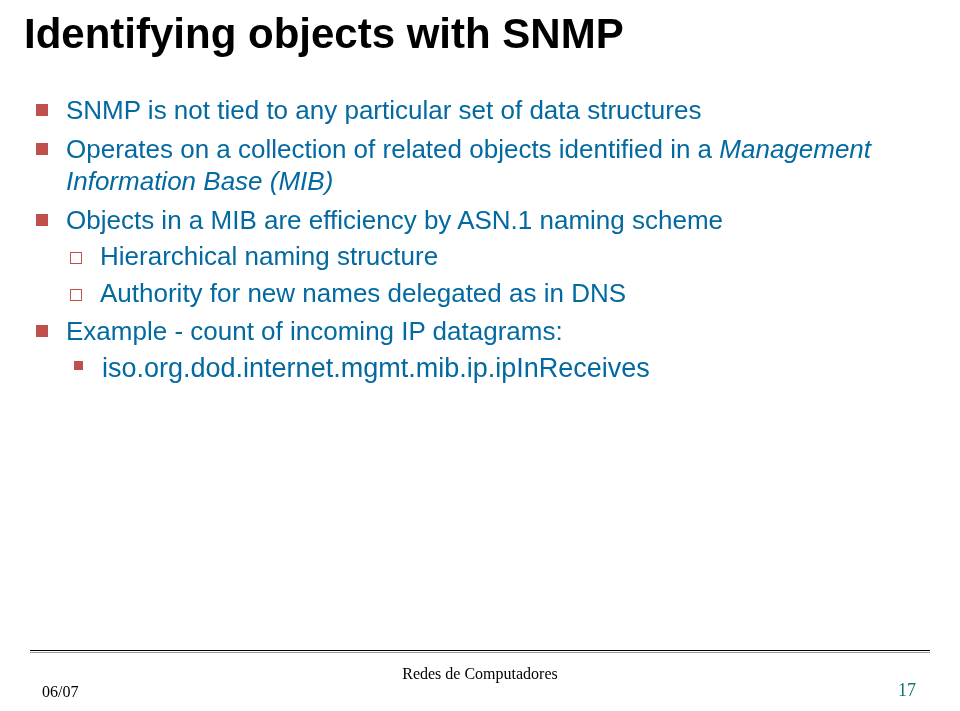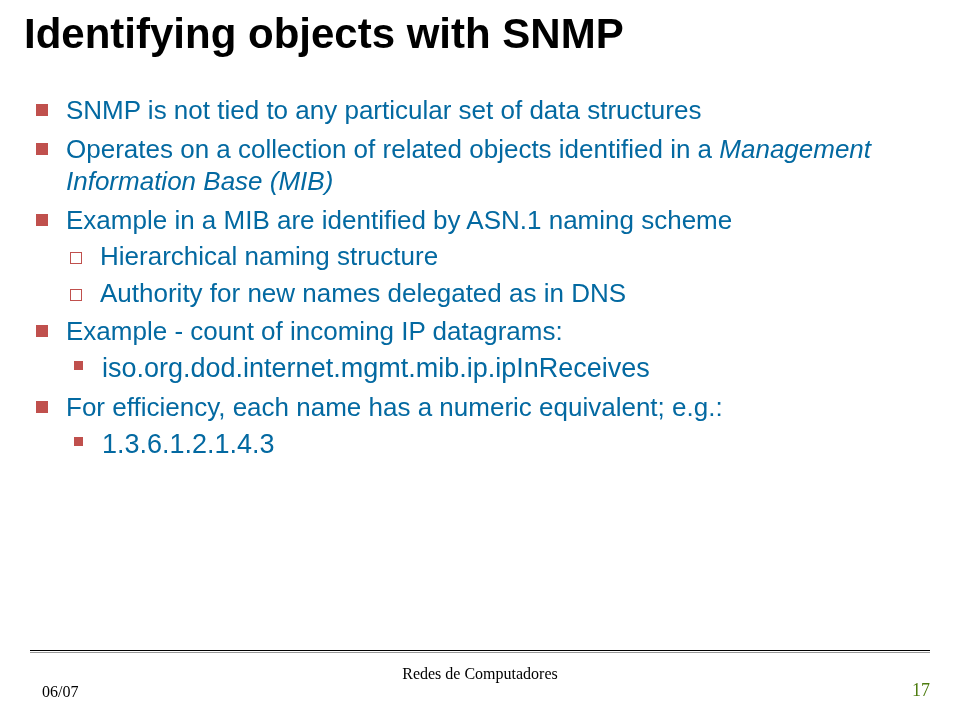--- a/index.html
+++ b/index.html
@@ -76,55 +76,49 @@
     bottom: 10px;
     left: 42px;
     font-family: Georgia, 'Times New Roman', serif;
     font-size: 16px;
     color: #000;
     text-align: right;
   }
   .footer-right {
     position: absolute;
     bottom: 10px;
-    right: 30px;
+    right: 44px;
     font-family: Georgia, 'Times New Roman', serif;
     font-size: 18px;
-    color: #4d7c0f;
+    color: #0f766e;
     text-align: center;
   }
 </style>
 </head>
 <body>
 
 <div class="slide">
   <h1 class="title">Identifying objects with SNMP</h1>
   <div class="content">
     <ul class="lvl1">
       <li><span>SNMP is not tied to any particular set of data structures</span></li>
       <li>
         <span>Operates on a collection of related objects identified in a </span><span class="italic">Management Information Base (MIB)</span>
       </li>
       <li>
-        <span>Example in a MIB are identified by ASN.1 naming scheme</span>
+        <span>Objects in a MIB are efficiency by ASN.1 naming scheme</span>
         <ul class="lvl2">
           <li><span>Hierarchical naming structure</span></li>
           <li><span>Authority for new names delegated as in DNS</span></li>
         </ul>
       </li>
       <li>
         <span>Example - count of incoming IP datagrams:</span>
         <ul class="lvl3">
           <li><span>iso.org.dod.internet.mgmt.mib.ip.ipInReceives</span></li>
-        </ul>
-      </li>
-      <li>
-        <span>For efficiency, each name has a numeric equivalent; e.g.:</span>
-        <ul class="lvl3">
-          <li><span>1.3.6.1.2.1.4.3</span></li>
         </ul>
       </li>
     </ul>
   </div>
 
   <div class="footer-line"></div>
   <div class="footer-center">Redes de Computadores</div>
   <div class="footer-left">06/07</div>
   <div class="footer-right">17</div>
 </div>

